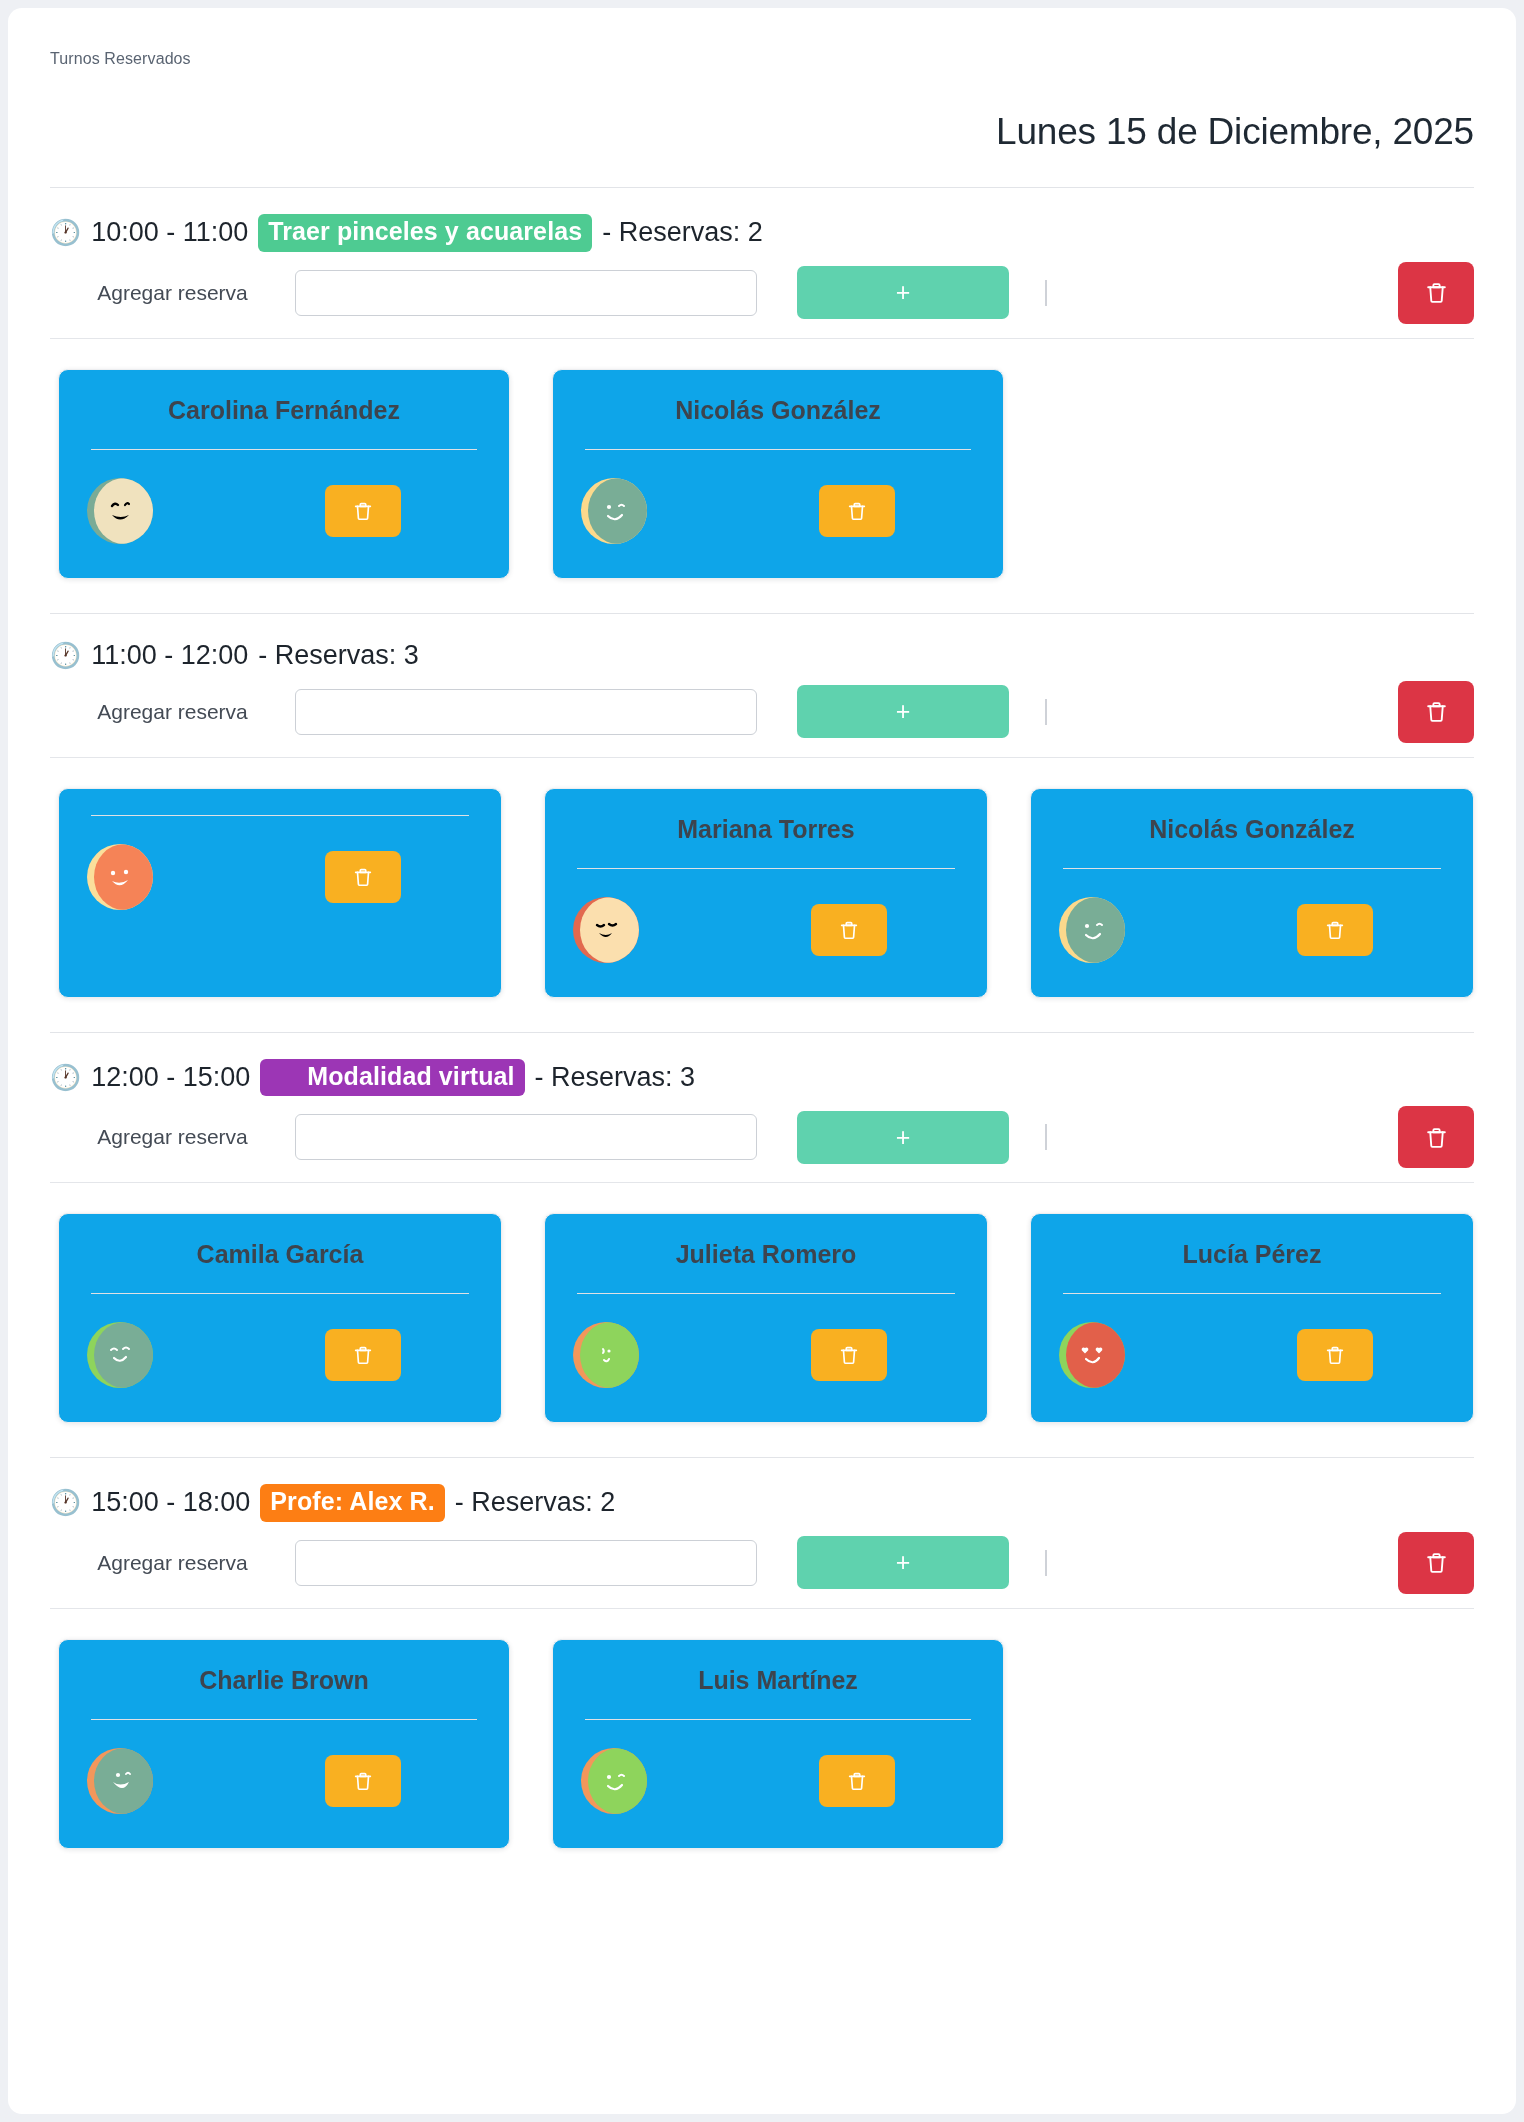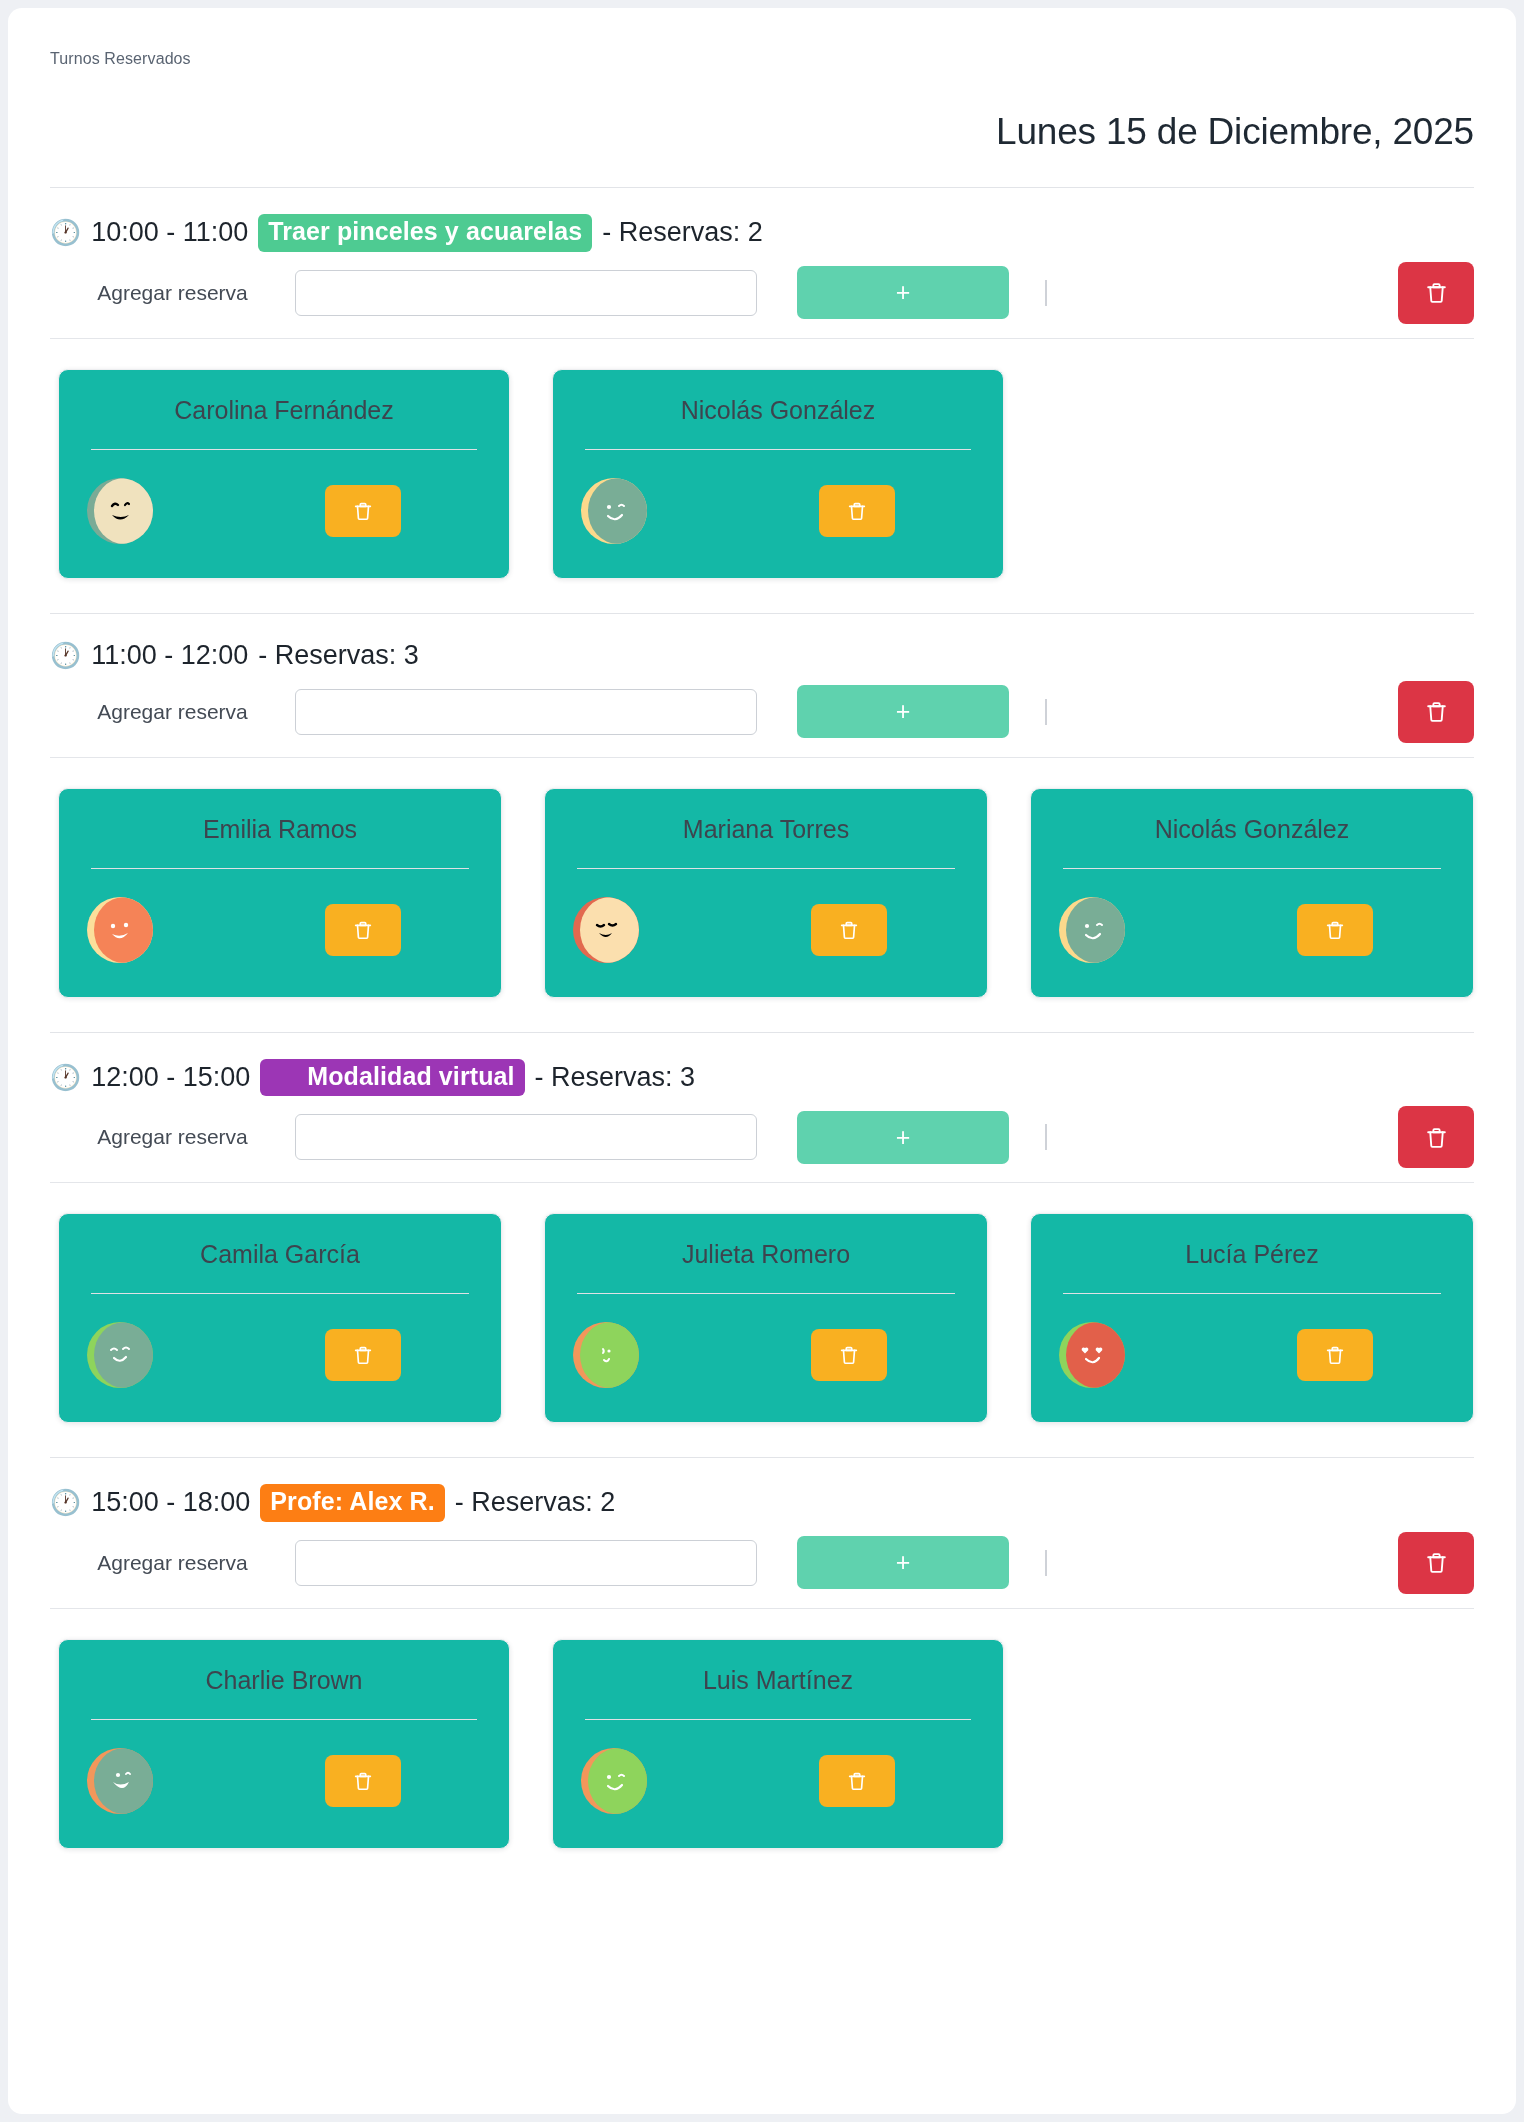--- a/index.html
+++ b/index.html
@@ -135,25 +135,26 @@
     margin-top: 14px;
   }
 
   .cards-row {
     display: flex;
     gap: 42px;
     padding: 30px 0 0 8px;
   }
   .person-card {
     width: 452px;
-    background: #14b8a6;
+    background: #0ea5e9;
     border: 1px solid #edeef0;
     border-radius: 10px;
     box-shadow: 0 1px 5px rgba(20,28,40,0.10);
     padding: 26px 22px 34px 22px;
+    font-weight: bold;
   }
   .person-name {
     text-align: center;
     font-size: 25px;
     color: #3d444e;
     padding-bottom: 24px;
   }
   .person-rule {
     border-top: 1.5px solid #dfe1e5;
     margin: 0 10px;
@@ -289,21 +290,20 @@
         <svg viewBox="0 0 24 24" fill="none" stroke="#ffffff" stroke-width="1.8" stroke-linecap="round" stroke-linejoin="round">
           <path d="M4 7h16"></path>
                 <path d="M10 4h4a1 1 0 0 1 1 1v2H9V5a1 1 0 0 1 1-1z"></path>
           <path d="M6 7l1 13a1 1 0 0 0 1 1h8a1 1 0 0 0 1-1l1-13"></path>
         </svg>
       </button>
     </div>
     <div class="slot-subdivider"></div>
     <div class="cards-row">
   <div class="person-card">
-    <div class="person-name">Emilia Ramos</div>
     <div class="person-rule"></div>
     <div class="person-body">
       <div class="avatar" style="background: rgb(251, 223, 155);">
         <div class="face" style="background: rgb(245, 131, 87);"></div>
       <svg width="66" height="66" viewBox="0 0 66 66">
                     <circle cx="26" cy="29" r="2.2" fill="#fff"></circle>
                     <circle cx="39" cy="28" r="2.2" fill="#fff"></circle>
                     <path d="M25 37 q8 9 16 -1 q-8 5 -16 1z" fill="#fff"></path>
                   </svg>
                 </div>

